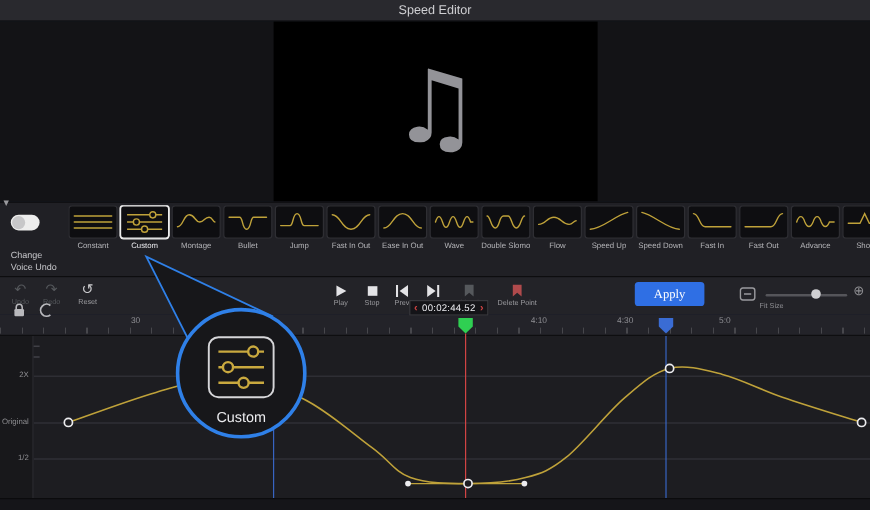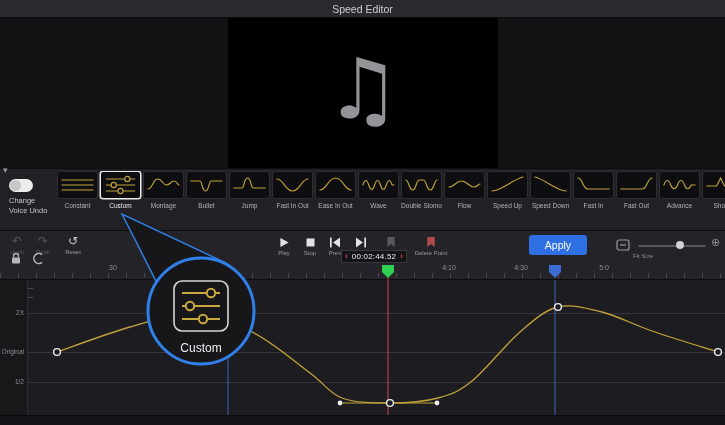--- a/index.html
+++ b/index.html
@@ -11,35 +11,35 @@
        font-size:10.5px;color:#cfcfd2}
   .stage{position:absolute;top:18px;left:0;right:0;height:150px;background:#131316}
   .video{position:absolute;left:228px;top:0;width:270px;height:150px;background:#000;
        display:flex;align-items:center;justify-content:center}
   .g{font-family:"DejaVu Sans",sans-serif}
   .note{font-size:84px;color:#939398;line-height:1;transform:translateY(-4px)}
   .presets-row{position:absolute;top:168px;left:0;right:0;height:62px;background:#202025;border-top:1px solid #0d0d0f}
   .collapse{position:absolute;left:3px;top:165px;font-size:9px;color:#9a9a9e;z-index:3}
   .toggle{position:absolute;left:9px;top:179px;width:24px;height:13px;border-radius:7px;background:#ededed;z-index:3}
   .toggle .knob{position:absolute;left:1px;top:1px;width:11px;height:11px;border-radius:50%;background:#c7c7c9}
-  .pitch-label{position:absolute;left:9px;top:196px;font-size:7.5px;color:#c6c6ca;line-height:1.35;z-index:3}
+  .pitch-label{position:absolute;left:9px;top:208px;font-size:7.5px;color:#c6c6ca;line-height:1.35;z-index:3}
   .preset-list{position:absolute;left:57px;top:171px;width:668px;height:58px;display:flex;gap:2px;overflow:hidden;z-index:2}
   .preset{flex:0 0 41px;width:41px;display:flex;flex-direction:column;align-items:center}
   .thumb{width:41px;height:28px;background:#0e0e11;border:1px solid #2e2e33;border-radius:3px;overflow:hidden}
   .preset.selected .thumb{border-color:#ededed;box-shadow:0 0 0 .5px #ededed}
   .plabel{margin-top:3px;font-size:6.5px;color:#b4b4b8;white-space:nowrap}
   .preset.selected .plabel{color:#e8e8ec}
   .toolbar{position:absolute;top:230px;left:0;right:0;height:32px;background:#232328;border-top:1px solid #0d0d0f}
   .tbtn{position:absolute;display:flex;flex-direction:column;align-items:center;gap:2px}
   .tbtn .glyph{font-size:12px;line-height:11px;color:#c9c9cc}
   .tbtn .tlabel{font-size:6px;color:#9a9a9e;white-space:nowrap}
   .tbtn.disabled .glyph{color:#55585c}
   .tbtn.disabled .tlabel{color:#55585c}
   .apply-btn{position:absolute;left:529px;top:4px;width:58px;height:20px;background:#2f6fe4;border:none;
-       border-radius:3px;color:#fff;font-size:10.5px;font-family:Liberation Sans, sans-serif}
+       border-radius:3px;color:#fff;font-size:10.5px;font-family:Liberation Serif, serif}
   .fit-icon{position:absolute;left:616px;top:8px}
   .slider-track{position:absolute;left:638px;top:14px;width:68px;height:2px;background:#55555a;border-radius:1px}
   .slider-knob{position:absolute;left:676px;top:10px;width:8px;height:8px;border-radius:50%;background:#d0d0d3}
   .zoom-plus{position:absolute;left:711px;top:5px;font-size:11px;color:#8e8e92}
   .fit-label{position:absolute;left:633px;top:22px;font-size:6px;color:#8e8e92}
   .timecode{position:absolute;left:341px;top:250px;width:66px;height:13px;background:#141418;border:1px solid #38383d;
        display:flex;align-items:center;justify-content:space-between;padding:0 3px;z-index:5}
   .tc-text{color:#ececf0;font-size:8px;letter-spacing:.2px}
   .tc-arrow{color:#d24444;font-size:9px;font-weight:bold;line-height:1}
   .ruler{position:absolute;top:262px;left:0;right:0;height:18px;background:#232329;border-bottom:1px solid #0e0e10}

